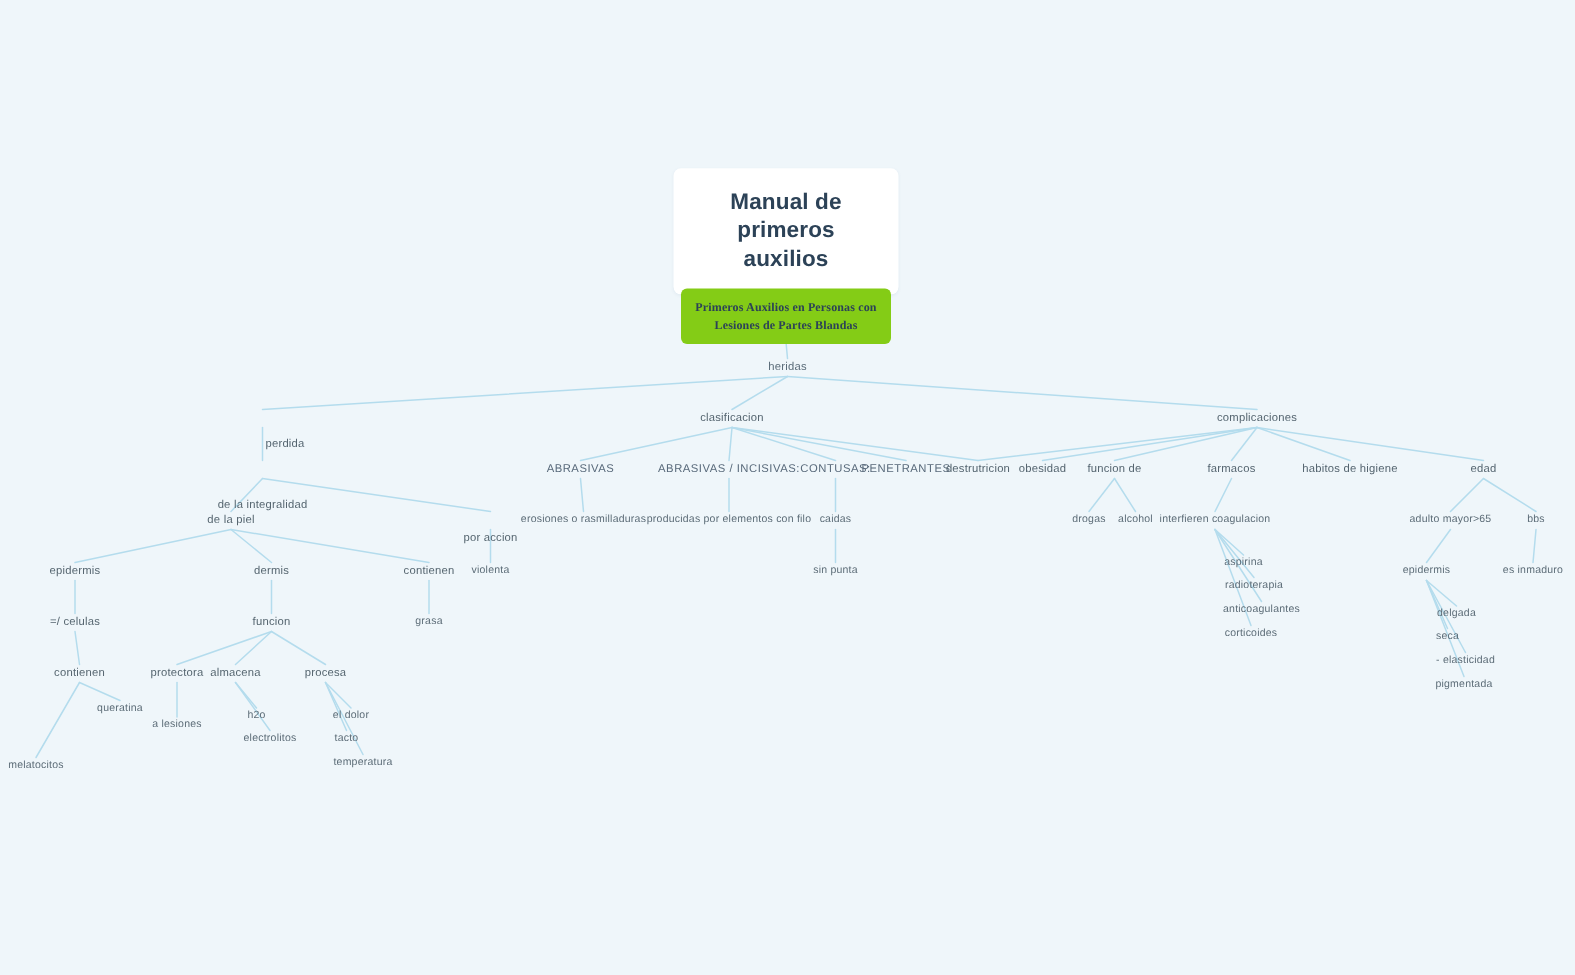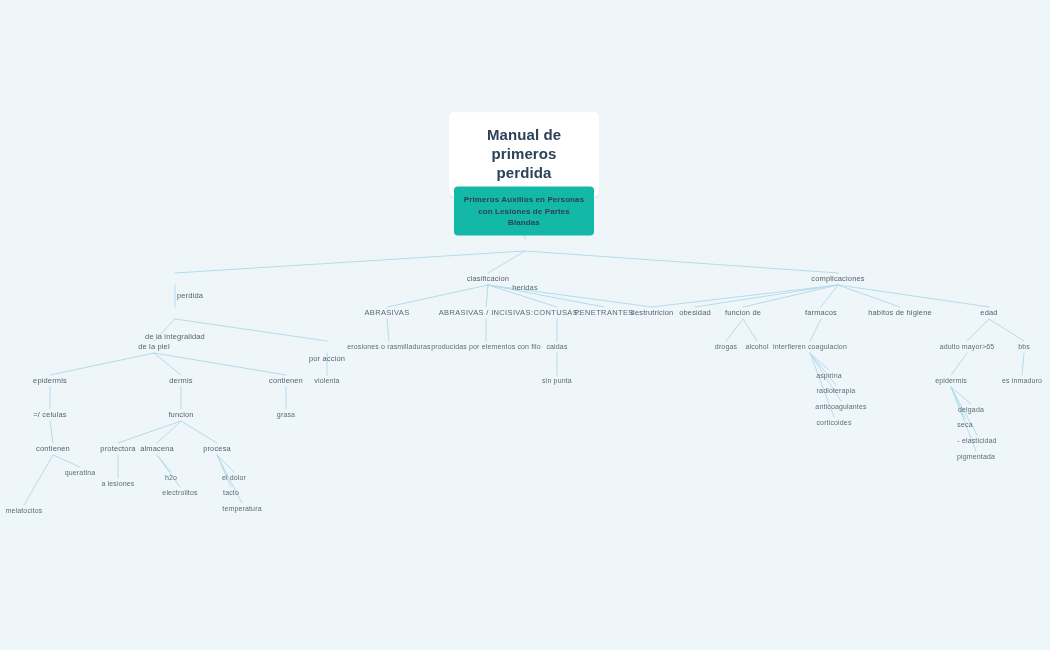--- a/index.html
+++ b/index.html
@@ -42,27 +42,28 @@
     line-height:1.28;
     letter-spacing:.1px;
     box-shadow:0 1px 2px rgba(80,120,150,.07);
     width:118px;
     white-space:normal;
   }
   .node.lv-sub{
     color:#2c4257;
     font-size:8px;
     font-weight:bold;
-    background:#14b8a6;
+    background:#84cc16;
     border-radius:4px;
     padding:7px 9px;
     line-height:1.45;
     letter-spacing:.1px;
     width:122px;
     white-space:normal;
+    font-family:Liberation Serif, serif;
   }
   .node.lv-hub{ font-size:7.5px; color:#5a6b78; }
   .node.lv-caps{ font-size:7.5px; color:#58697a; letter-spacing:.35px;text-align:center; }
   .node.lv-1{ font-size:7.5px; color:#54646f; }
   .node.lv-2{ font-size:7.5px; color:#55656f; }
   .node.lv-leaf{ font-size:7px; color:#5c6c77; }
 </style>
 </head>
 <body>
 
@@ -120,23 +121,23 @@
       <line x1="989" y1="319" x2="967" y2="341" stroke="#b4dced" stroke-width="1" stroke-linecap="round"></line>
       <line x1="989" y1="319" x2="1024" y2="341" stroke="#b4dced" stroke-width="1" stroke-linecap="round"></line>
       <line x1="967" y1="353" x2="951" y2="375" stroke="#b4dced" stroke-width="1" stroke-linecap="round"></line>
       <line x1="1024" y1="353" x2="1022" y2="375" stroke="#b4dced" stroke-width="1" stroke-linecap="round"></line>
       <line x1="951" y1="387" x2="971" y2="404" stroke="#b4dced" stroke-width="1" stroke-linecap="round"></line>
       <line x1="951" y1="387" x2="965" y2="419" stroke="#b4dced" stroke-width="1" stroke-linecap="round"></line>
       <line x1="951" y1="387" x2="977" y2="435" stroke="#b4dced" stroke-width="1" stroke-linecap="round"></line>
       <line x1="951" y1="387" x2="976" y2="451" stroke="#b4dced" stroke-width="1" stroke-linecap="round"></line>
     </svg>
   <div id="nodes">
-      <div class="node lv-root" style="left: 524px; top: 154px;">Manual de primeros perdida</div>
+      <div class="node lv-root" style="left: 524px; top: 154px;">Manual de primeros auxilios</div>
       <div class="node lv-sub" style="left: 524px; top: 211px;">Primeros Auxilios en Personas con Lesiones de Partes Blandas</div>
-      <div class="node lv-hub" style="left: 525px; top: 245px; margin-top: 43px;">heridas</div>
+      <div class="node lv-hub" style="left: 525px; top: 245px;">heridas</div>
       <div class="node lv-1" style="left: 190px; top: 279px; margin-top: 17px;">perdida</div>
       <div class="node lv-1" style="left: 488px; top: 279px;">clasificacion</div>
       <div class="node lv-1" style="left: 838px; top: 279px;">complicaciones</div>
       <div class="node lv-2" style="left: 175px; top: 313px; margin-top: 24px;">de la integralidad</div>
       <div class="node lv-2" style="left: 154px; top: 347px;">de la piel</div>
       <div class="node lv-2" style="left: 327px; top: 347px; margin-top: 12px;">por accion</div>
       <div class="node lv-leaf" style="left: 327px; top: 381px;">violenta</div>
       <div class="node lv-2" style="left: 50px; top: 381px;">epidermis</div>
       <div class="node lv-2" style="left: 181px; top: 381px;">dermis</div>
       <div class="node lv-2" style="left: 286px; top: 381px;">contienen</div>

